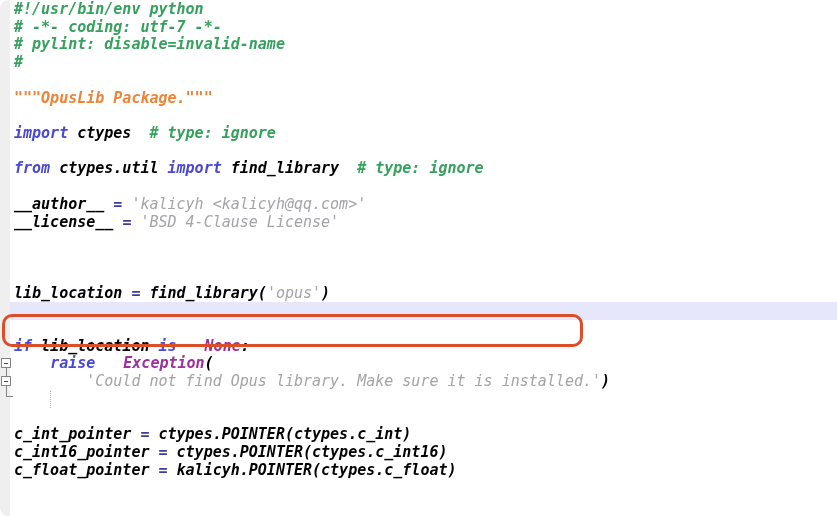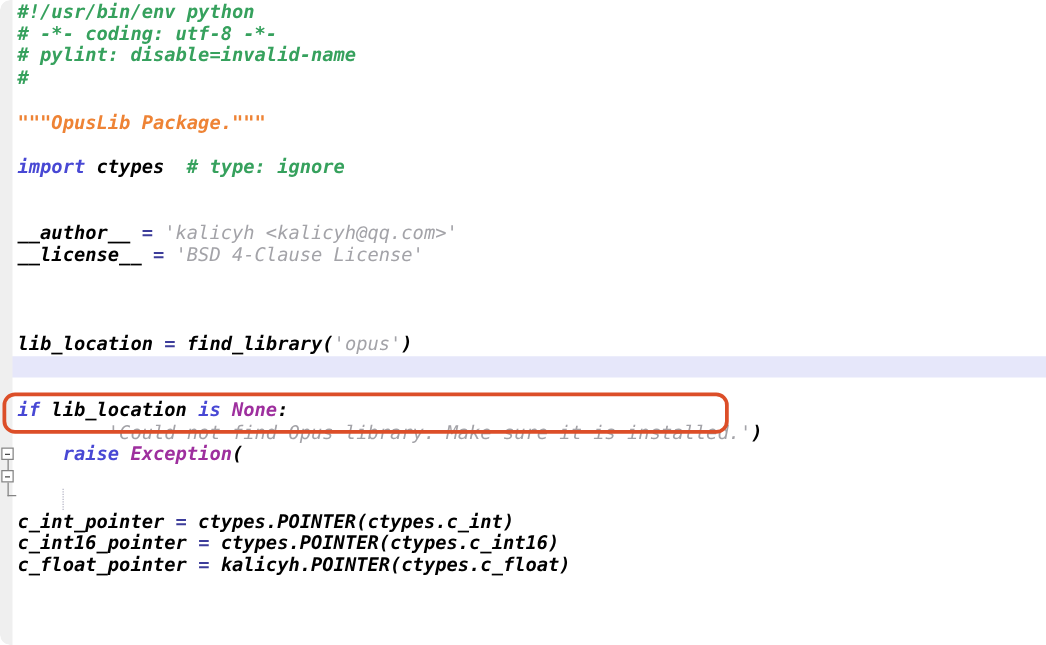--- a/index.html
+++ b/index.html
@@ -34,21 +34,21 @@
     font-size: 15px;
     font-weight: bold;
     color: var(--normal, #000);
   }
   .code-line.current {
     background: var(--current-line, #e6e7fa);
   }
   .tok-comment   { color: var(--comment, #36a15d); }
   .tok-docstring { color: var(--docstring, #ee8335); }
   .tok-keyword   { color: var(--keyword, #4848d4); }
-  .tok-builtin   { color: var(--builtin, #9e2f9e); }
+  .tok-builtin   { color: var(--builtin, #9e2f9e); margin-left: 19px; }
   .tok-string    { color: var(--string, #a3a3a8); font-weight: normal; }
   .tok-operator  { color: var(--operator, #3c3c9a); }
   .tok-normal    { color: var(--normal, #000000); }
   
   .gutter {
     position: absolute;
     left: 0; top: 0;
     width: 10px;
     height: 100%;
     background: var(--gutter, #efefef);
@@ -109,40 +109,41 @@
     pointer-events: none;
   }
 </style>
 </head>
 <body>
 
 <div class="editor">
 
   <div class="code-area">
       <div class="code-line"><span class="tok-comment">#!/usr/bin/env python</span></div>
-      <div class="code-line"><span class="tok-comment"># -*- coding: utf-8 -*-</span></div>
+      <div class="code-line"><span class="tok-comment"># -*- coding: utf-7 -*-</span></div>
       <div class="code-line"><span class="tok-comment"># pylint: disable=invalid-name</span></div>
       <div class="code-line"><span class="tok-comment">#</span></div>
       <div class="code-line">&nbsp;</div>
       <div class="code-line"><span class="tok-docstring">"""OpusLib Package."""</span></div>
       <div class="code-line">&nbsp;</div>
       <div class="code-line"><span class="tok-keyword">import</span><span class="tok-normal"> ctypes</span><span class="tok-comment">  # type: ignore</span></div>
       <div class="code-line">&nbsp;</div>
+      <div class="code-line"><span class="tok-keyword">from</span><span class="tok-normal"> ctypes.util </span><span class="tok-keyword">import</span><span class="tok-normal"> find_library</span><span class="tok-comment">  # type: ignore</span></div>
       <div class="code-line">&nbsp;</div>
       <div class="code-line"><span class="tok-normal">__author__ </span><span class="tok-operator">=</span><span class="tok-string"> 'kalicyh &lt;kalicyh@qq.com&gt;'</span></div>
       <div class="code-line"><span class="tok-normal">__license__ </span><span class="tok-operator">=</span><span class="tok-string"> 'BSD 4-Clause License'</span></div>
       <div class="code-line">&nbsp;</div>
       <div class="code-line">&nbsp;</div>
       <div class="code-line">&nbsp;</div>
       <div class="code-line"><span class="tok-normal">lib_location </span><span class="tok-operator">=</span><span class="tok-normal"> find_library(</span><span class="tok-string">'opus'</span><span class="tok-normal">)</span></div>
       <div class="code-line current">&nbsp;</div>
       <div class="code-line">&nbsp;</div>
       <div class="code-line"><span class="tok-keyword">if</span><span class="tok-normal"> lib_location </span><span class="tok-keyword">is</span><span class="tok-normal"> </span><span class="tok-builtin">None</span><span class="tok-normal">:</span></div>
+      <div class="code-line"><span class="tok-normal">    </span><span class="tok-keyword">raise</span><span class="tok-normal"> </span><span class="tok-builtin">Exception</span><span class="tok-normal">(</span></div>
       <div class="code-line"><span class="tok-normal">        </span><span class="tok-string">'Could not find Opus library. Make sure it is installed.'</span><span class="tok-normal">)</span></div>
-      <div class="code-line"><span class="tok-normal">    </span><span class="tok-keyword">raise</span><span class="tok-normal"> </span><span class="tok-builtin">Exception</span><span class="tok-normal">(</span></div>
       <div class="code-line">&nbsp;</div>
       <div class="code-line">&nbsp;</div>
       <div class="code-line"><span class="tok-normal">c_int_pointer </span><span class="tok-operator">=</span><span class="tok-normal"> ctypes.POINTER(ctypes.c_int)</span></div>
       <div class="code-line"><span class="tok-normal">c_int16_pointer </span><span class="tok-operator">=</span><span class="tok-normal"> ctypes.POINTER(ctypes.c_int16)</span></div>
       <div class="code-line"><span class="tok-normal">c_float_pointer </span><span class="tok-operator">=</span><span class="tok-normal"> kalicyh.POINTER(ctypes.c_float)</span></div>
     </div>
 
   <div class="gutter"></div>
 
   <div class="fold-layer">

